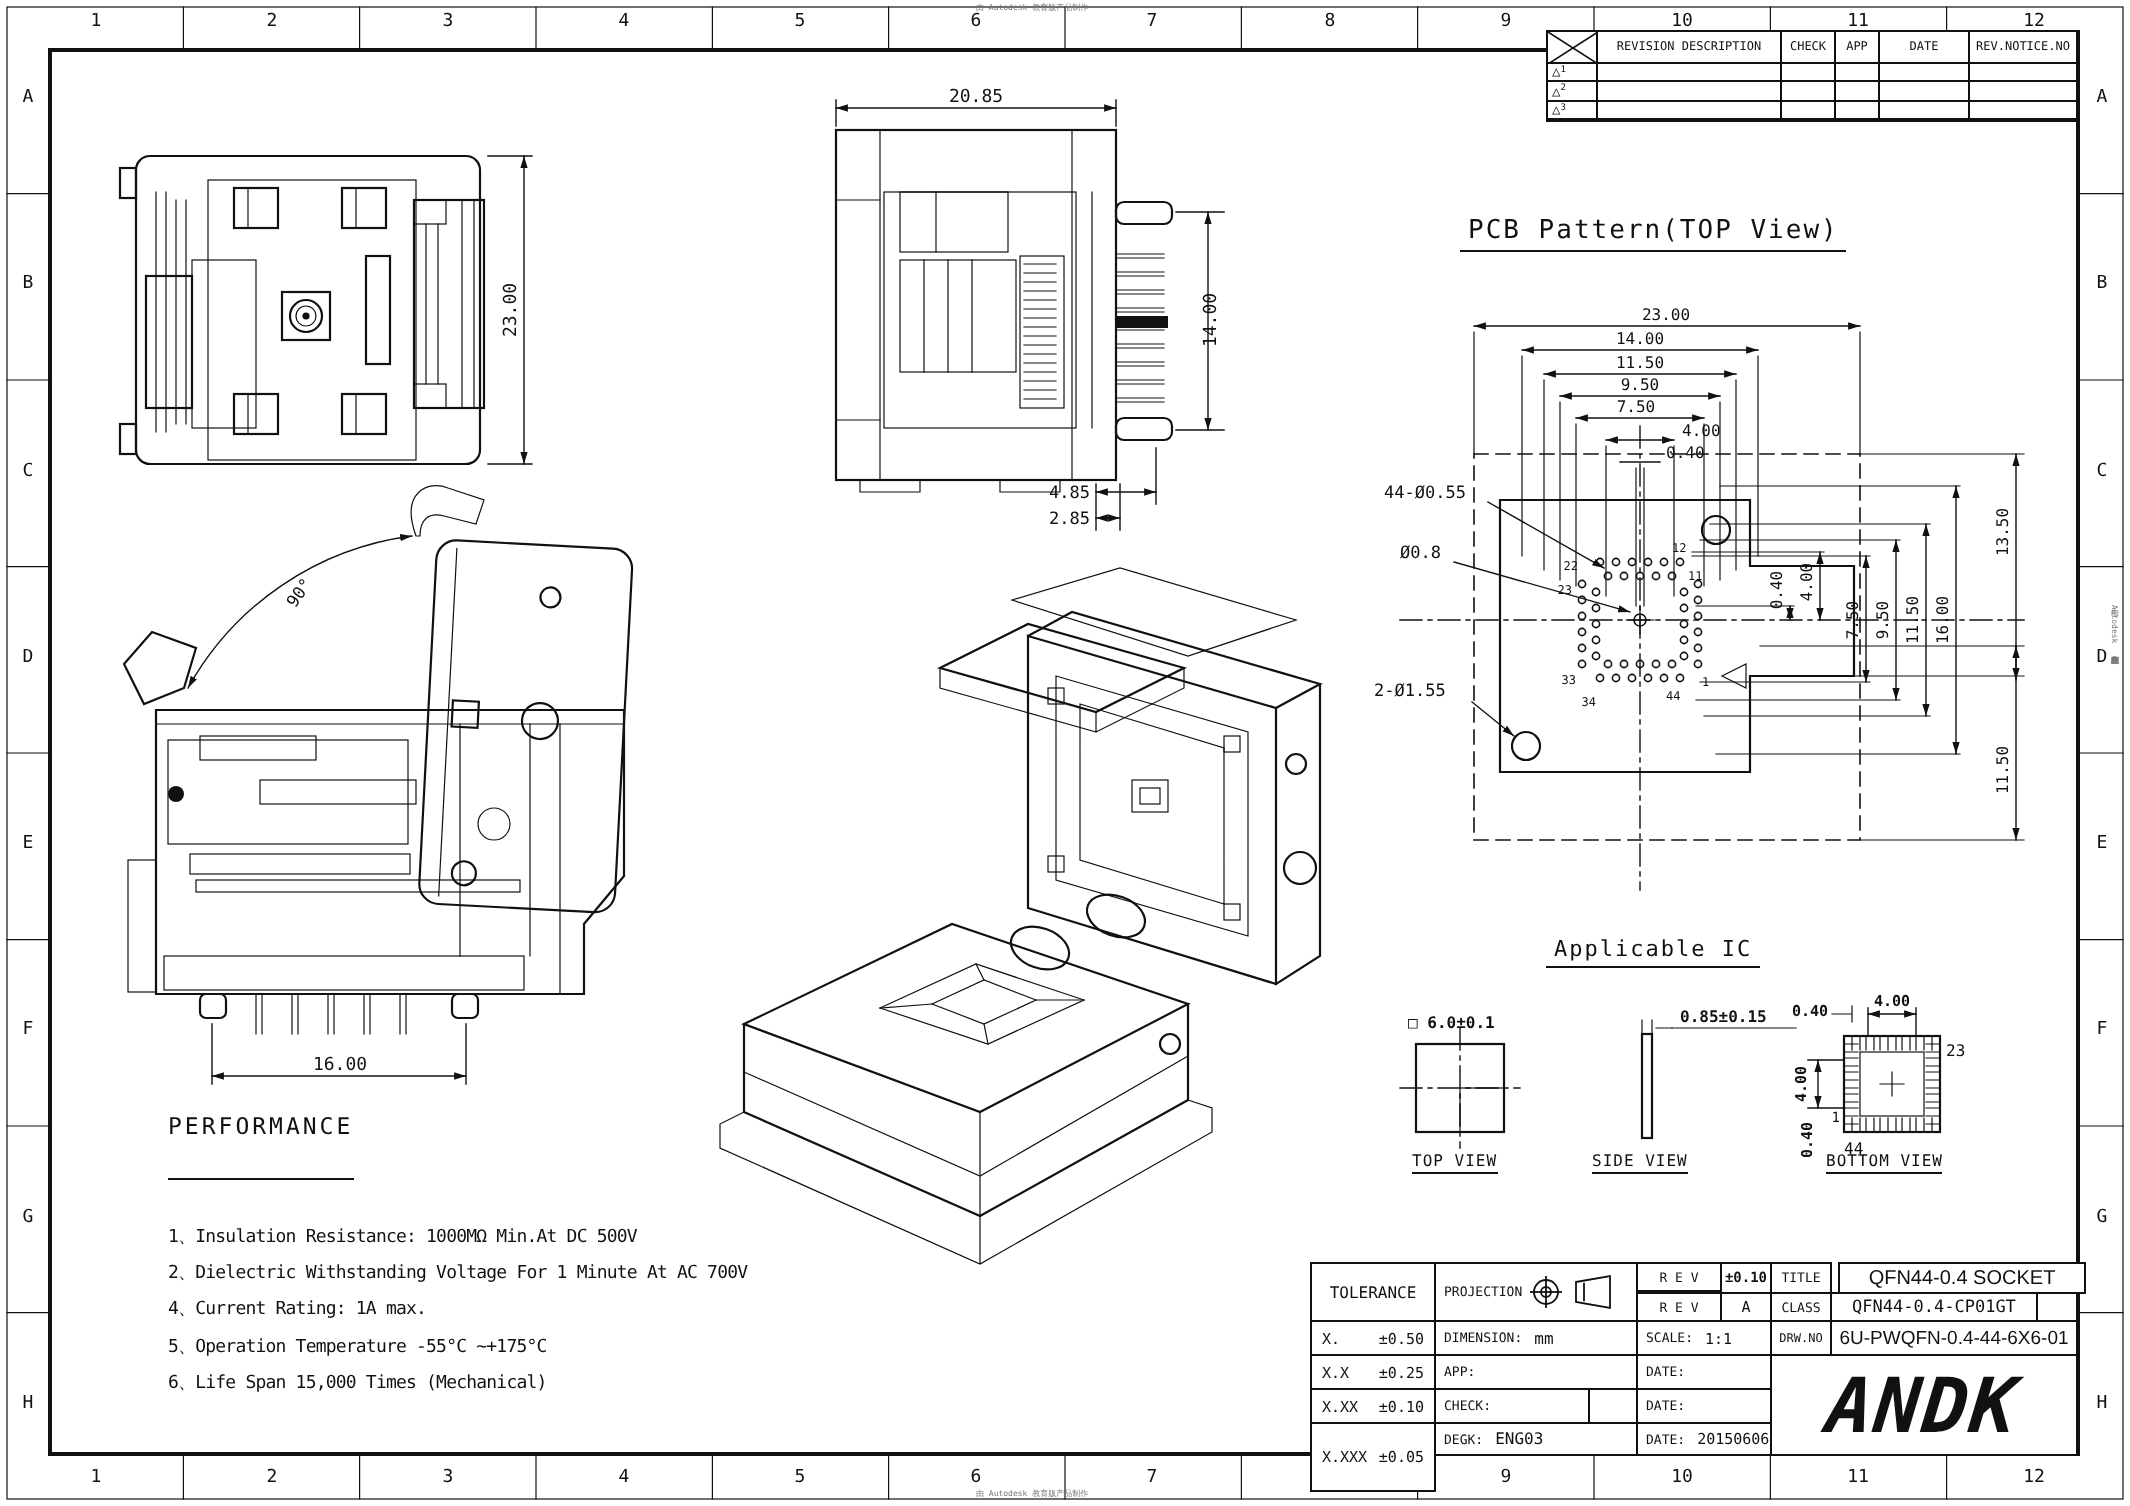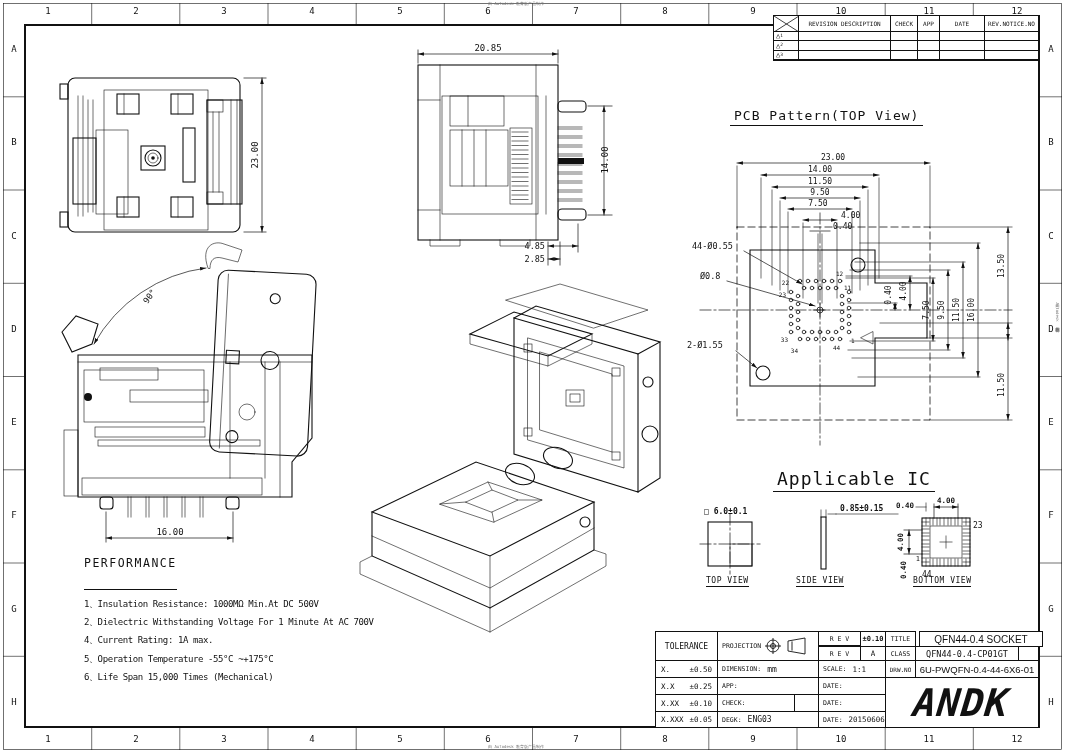--- a/index.html
+++ b/index.html
@@ -424,28 +424,28 @@
       <div></div>
   <div class="tri">△<sub>3</sub></div>
   <div></div>
       <div></div>
       <div></div>
       <div></div>
       <div></div>
 </div>
 
 <div class="hd" style="left:730px;top:108px">PCB Pattern(TOP View)</div>
-<div class="hd" style="left:773px;top:468px;font-size:18px">Applicable IC</div>
+<div class="hd" style="left:773px;top:468px;font-size:11px">Applicable IC</div>
 <div class="vlabel" style="left:706px;top:576px">TOP VIEW</div>
 <div class="vlabel" style="left:796px;top:576px">SIDE VIEW</div>
 <div class="vlabel" style="left:913px;top:576px">BOTTOM VIEW</div>
 
 <div class="abs" style="left:84px;top:552px">
   <div class="perf-h">PERFORMANCE</div>
-  <div style="margin-top:8px">
+  <div style="margin-top:22px">
     <div class="perf-i">1、Insulation Resistance: 1000MΩ Min.At DC 500V</div>
     <div class="perf-i">2、Dielectric Withstanding Voltage For 1 Minute At AC 700V</div>
     <div class="perf-i">4、Current Rating: 1A max.</div>
     <div class="perf-i">5、Operation Temperature -55°C ~+175°C</div>
     <div class="perf-i">6、Life Span 15,000 Times (Mechanical)</div>
   </div>
 </div>
 
 <div class="tblock">
   <div class="tb" style="left:0;top:0;width:63px;height:30px;font-size:8px">TOLERANCE</div>
@@ -502,21 +502,21 @@
     <span>X.XX</span>
         <span>±0.10</span>
   </div>
   <div class="tb lft" style="left:62px;top:63px;width:78px;height:18px">
         <span class="lbl">CHECK:</span>
       </div>
   <div class="tb lft" style="left:163px;top:63px;width:68px;height:18px">
         <span class="lbl">DATE:</span>
       </div>
 
-  <div class="tb tol" style="left:0;top:80px;width:63px;height:17px">
+  <div class="tb tol" style="left:0;top:80px;width:63px;height:35px">
     <span>X.XXX</span>
         <span>±0.05</span>
   </div>
   <div class="tb lft" style="left:62px;top:80px;width:102px;height:17px">
     <span class="lbl">DEGK:</span>
     <span style="font-size:8px">ENG03</span>
   </div>
   <div class="tb lft" style="left:163px;top:80px;width:68px;height:17px">
     <span class="lbl">DATE:</span>
     <span style="font-size:7.5px">20150606</span>

